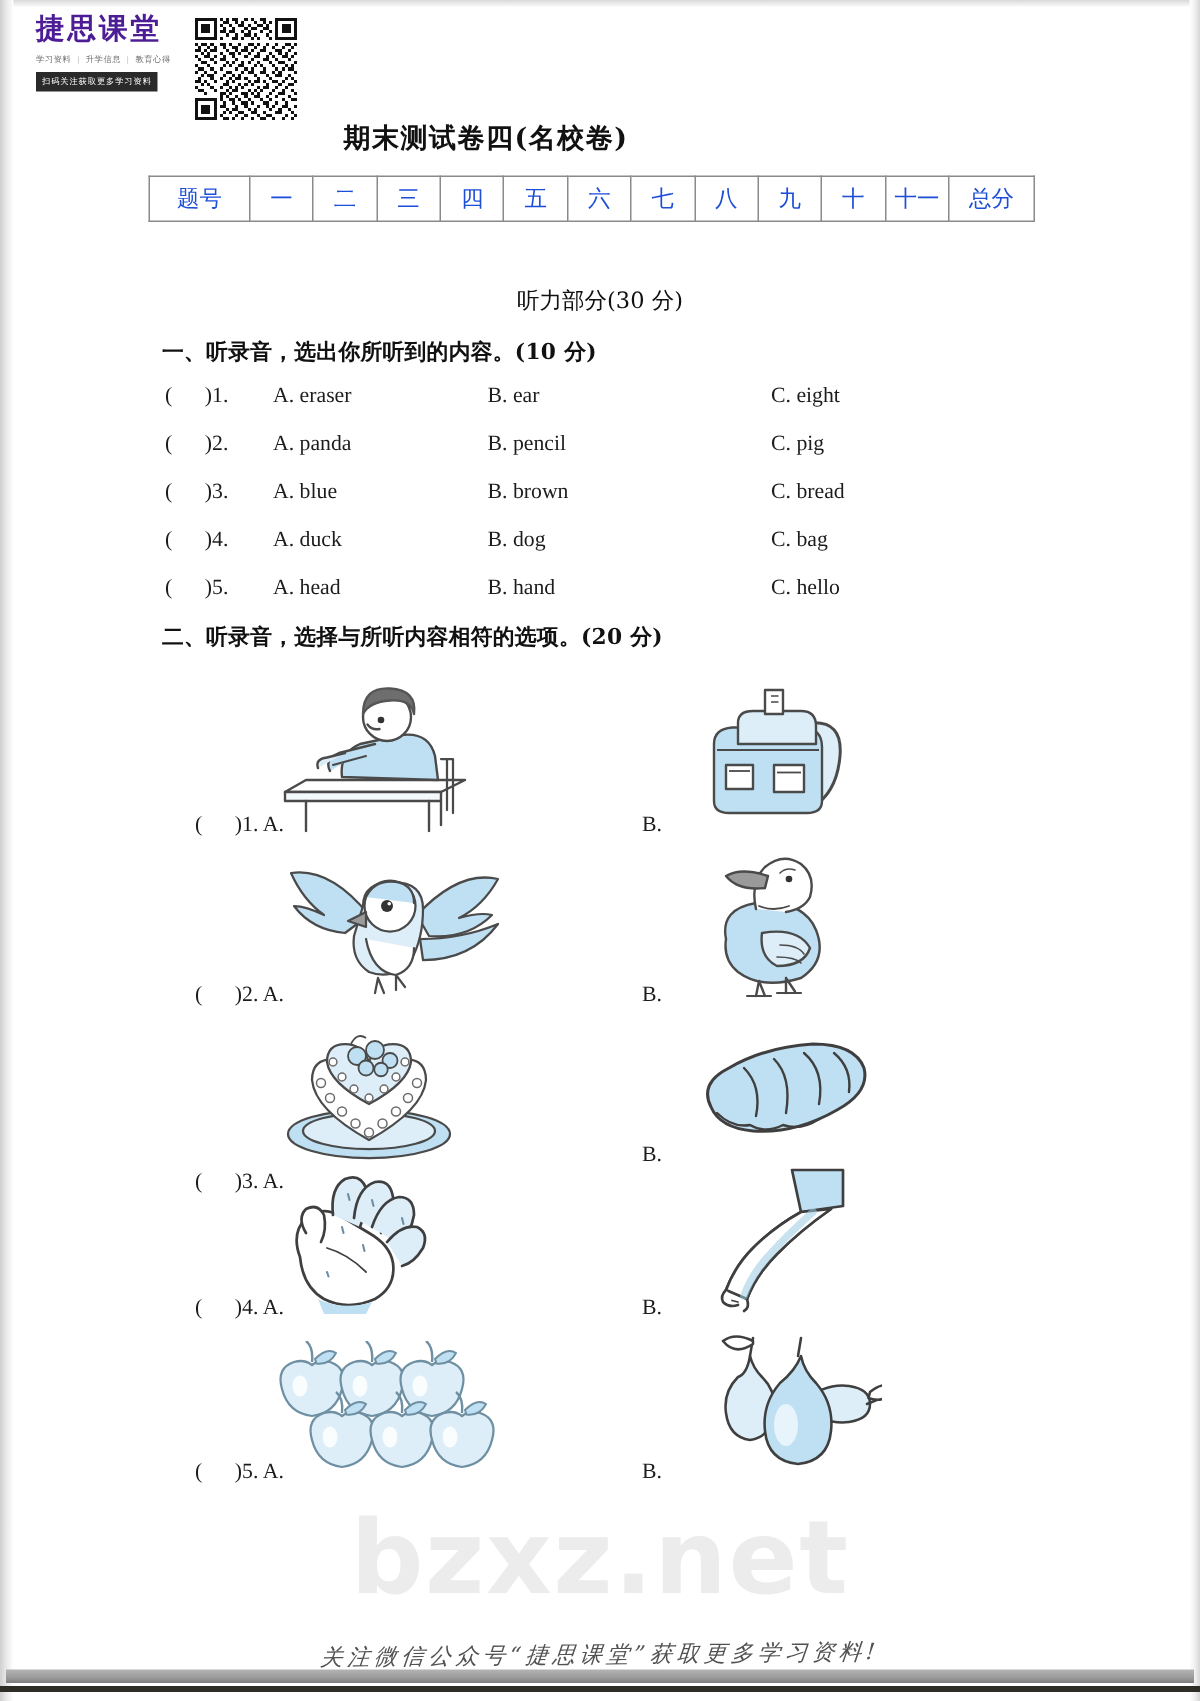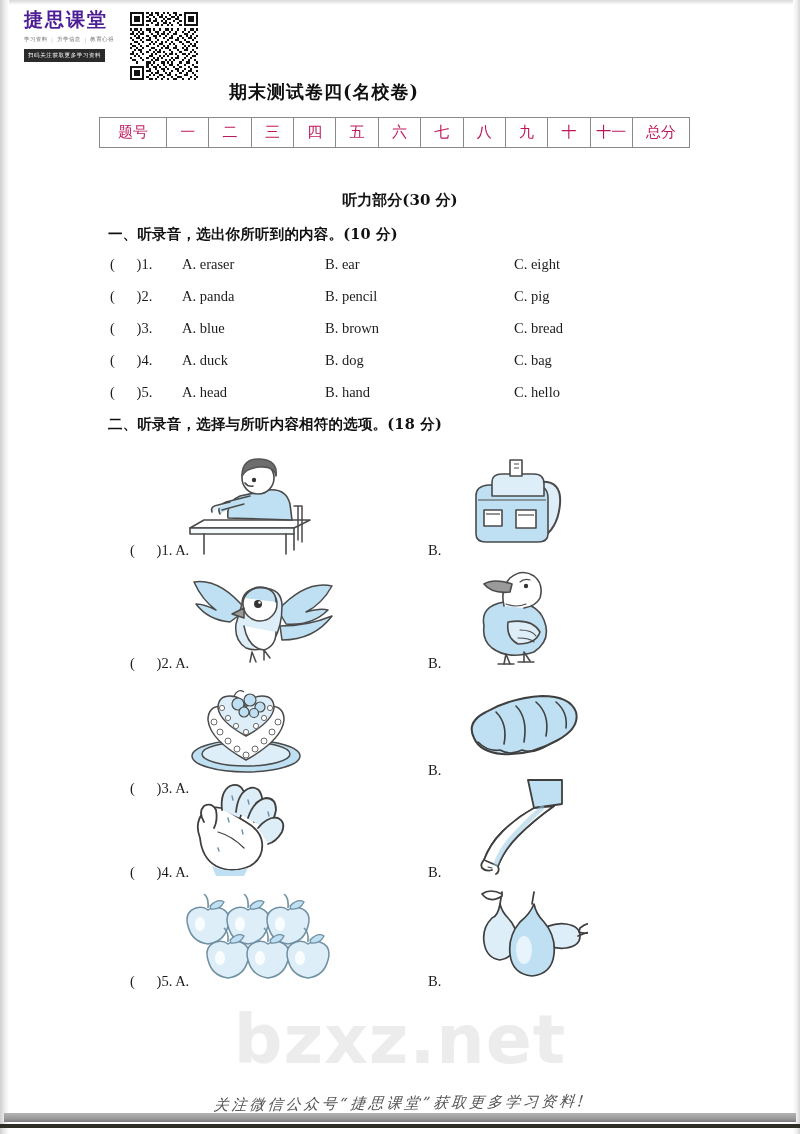--- a/index.html
+++ b/index.html
@@ -138,38 +138,38 @@
     border-collapse: collapse;
     table-layout: fixed;
   }
   .score-table td {
     border: 1px solid #8a8a8a;
     height: 29px;
     text-align: center;
     vertical-align: middle;
     font-family: "DejaVu Serif", "Liberation Serif", serif;
     font-size: 15px;
-    color: #be185d;
+    color: #1d4ed8;
     padding: 0;
   }
   .score-table td.head-label {
     width: 66px;
     font-size: 15px;
   }
   .score-table td.total-col { width: 56px; }
 
   
   .section-center {
     position: absolute;
     left: 0;
     width: 800px;
     text-align: center;
     font-family: "DejaVu Serif", "Liberation Serif", serif;
     font-size: 15px;
-    font-weight: bold;
+    font-weight: normal;
     color: #111;
   }
   .section-head {
     position: absolute;
     left: 108px;
     font-family: "DejaVu Serif", "Liberation Serif", serif;
     font-size: 14.5px;
     font-weight: bold;
     color: #111;
     letter-spacing: 0.2px;
@@ -631,21 +631,21 @@
     <span class="opt-b">B. dog</span>
     <span class="opt-c">C. bag</span>
   </div>
   <div class="choice-row" style="top:384px;">
     <span class="bracket">(      )5.</span>
     <span class="opt-a">A. head</span>
     <span class="opt-b">B. hand</span>
     <span class="opt-c">C. hello</span>
   </div>
 
-  <div class="section-head" style="top:415px;">二、听录音，选择与所听内容相符的选项。(18 分)</div>
+  <div class="section-head" style="top:415px;">二、听录音，选择与所听内容相符的选项。(20 分)</div>
 
   <div class="pic-row" style="top:450px; height:110px;">
     <span class="pic-label lab-a" style="top:92px;"><span>(      )1.</span> <span>A.</span></span>
     <span class="pic-label lab-b" style="top:92px;">B.</span>
 
     <span class="pic-art art-a" style="top:0;">
       <svg width="150" height="105" viewBox="0 0 150 105">
         <g fill="none" stroke="#4a4a4a" stroke-width="1.6" stroke-linejoin="round" stroke-linecap="round">
 
           <path d="M22 70 L128 70 L112 78 L8 78 Z" fill="#ffffff"></path>

